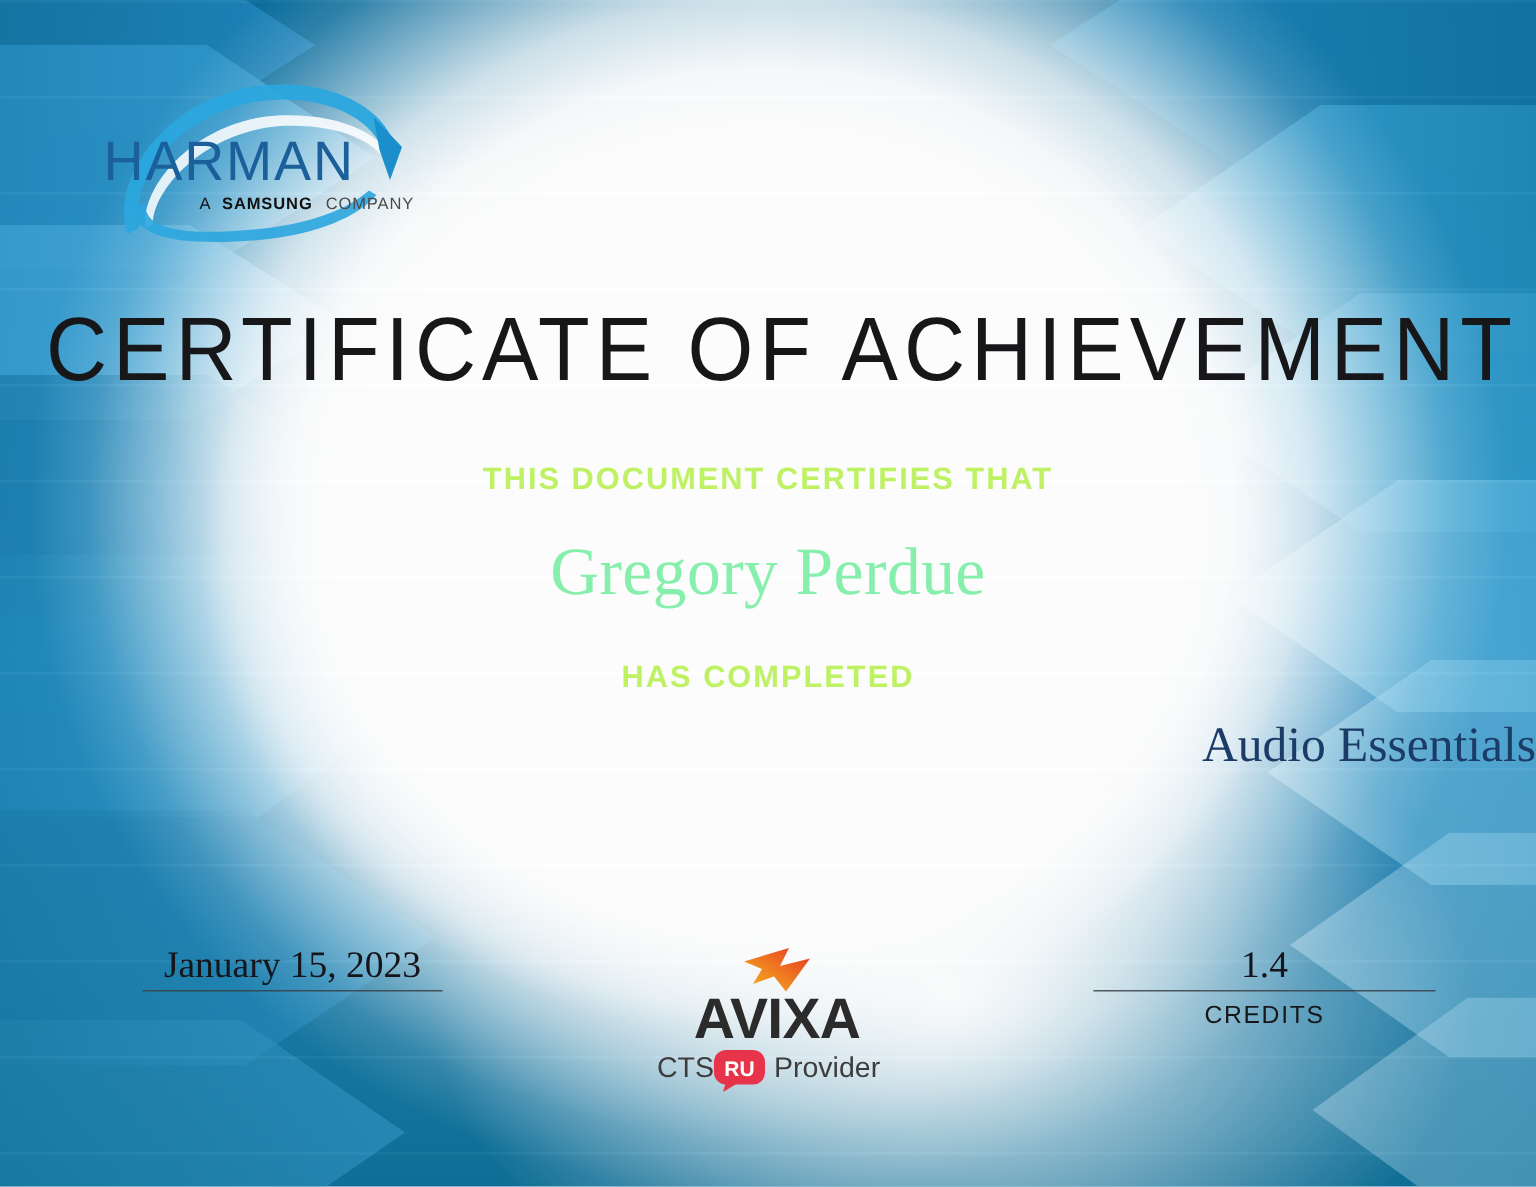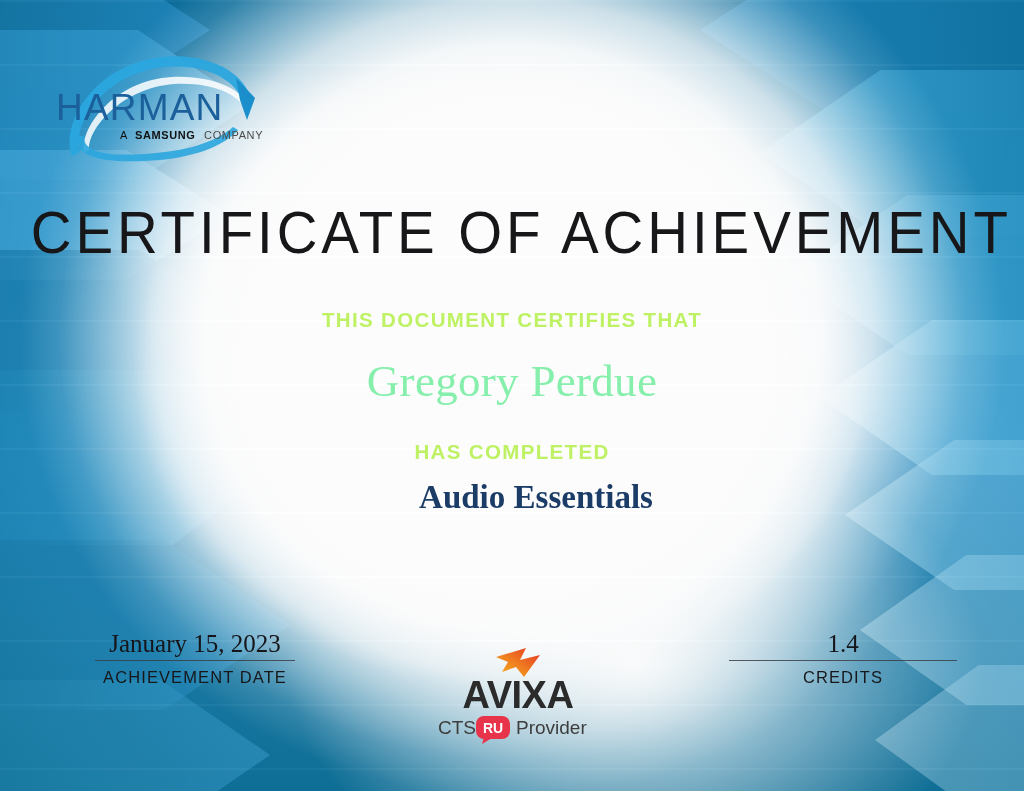--- a/index.html
+++ b/index.html
@@ -66,21 +66,21 @@
     background:repeating-linear-gradient(180deg,
       rgba(255,255,255,.035) 0px, rgba(255,255,255,.035) 2px,
       rgba(0,0,0,.012) 2px, rgba(0,0,0,.012) 64px);
   }
 
   
   .content{position:absolute;inset:0;}
 
   
   .harman{
-    position:absolute;left:50px;top:44px;width:230px;height:118px;
+    position:absolute;left:63px;top:44px;width:230px;height:118px;
   }
   .harman svg{display:block;width:230px;height:118px;}
 
   
   .title{
     position:absolute;left:0;right:0;top:198px;
     text-align:center;
     font-family:"Liberation Sans",sans-serif;
     font-size:60px;
     font-weight:400;
@@ -110,24 +110,24 @@
   .completed{
     position:absolute;left:0;right:0;top:440px;
     text-align:center;
     font-size:20.5px;
     font-weight:600;
     letter-spacing:1.35px;
     color:#bef264;
   }
   .course{
     position:absolute;left:0;right:0;top:479px;
-    text-align:center;
+    text-align:right;
     font-family:"Liberation Serif",serif;
     font-size:33px;
-    font-weight:700;
+    font-weight:400;
     color:#1c3c68;
     margin-left:48px;
   }
 
   
   .foot-date{
     position:absolute;left:95px;top:630px;width:200px;text-align:center;
   }
   .foot-credits{
     position:absolute;left:729px;top:630px;width:228px;text-align:center;
@@ -145,21 +145,21 @@
   .foot-lbl{
     margin-top:7px;
     font-size:16.5px;
     font-weight:400;
     letter-spacing:1.1px;
     color:#17171a;
   }
 
   
   .avixa{
-    position:absolute;left:432px;top:636px;width:172px;height:108px;
+    position:absolute;left:432px;top:620px;width:172px;height:108px;
   }
   .avixa svg{display:block;width:172px;height:108px;}
 </style>
 </head>
 <body>
 
 <div class="cert">
 
   <div class="bg-base"></div>
 
@@ -216,21 +216,20 @@
 
     <div class="recipient">Gregory Perdue</div>
 
     <div class="completed">HAS COMPLETED</div>
 
     <div class="course">Audio Essentials</div>
 
     <div class="foot-date">
       <div class="foot-val">January 15, 2023</div>
       <div class="foot-rule"></div>
-      <div class="foot-lbl">ACHIEVEMENT DATE</div>
     </div>
 
     <div class="foot-credits">
       <div class="foot-val">1.4</div>
       <div class="foot-rule"></div>
       <div class="foot-lbl">CREDITS</div>
     </div>
 
     <div class="avixa">
       <svg viewBox="0 0 172 108" xmlns="http://www.w3.org/2000/svg">

